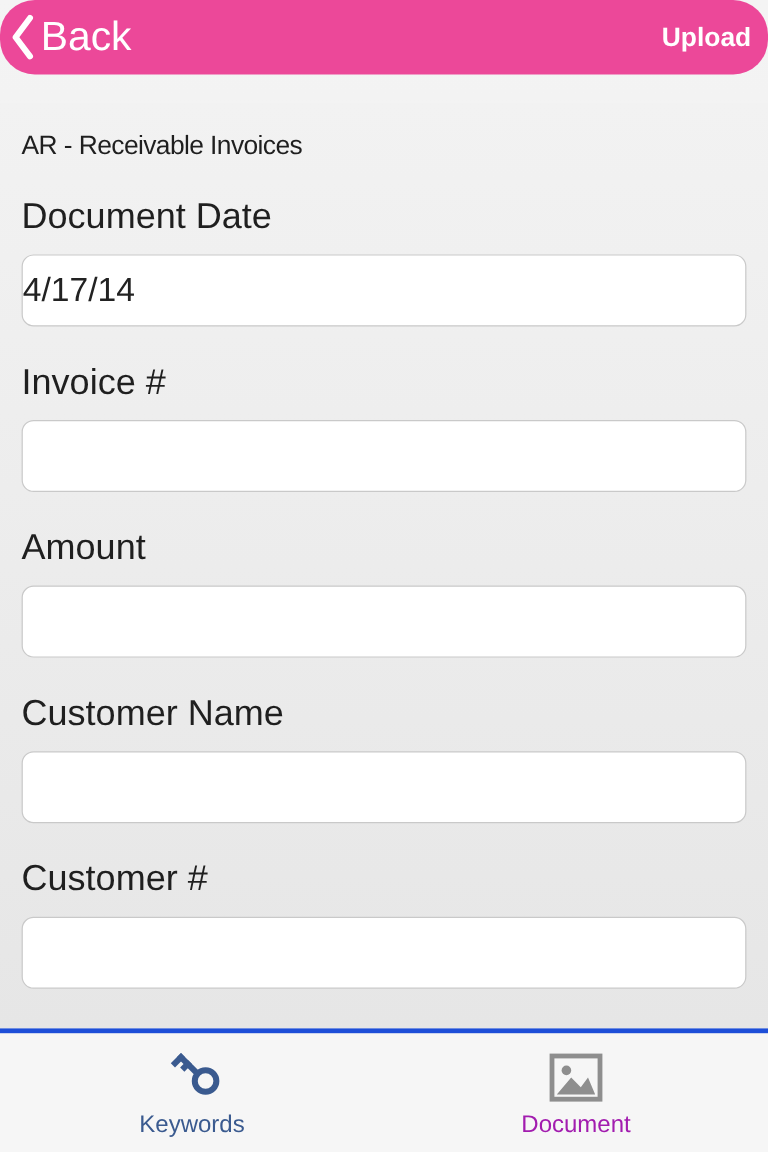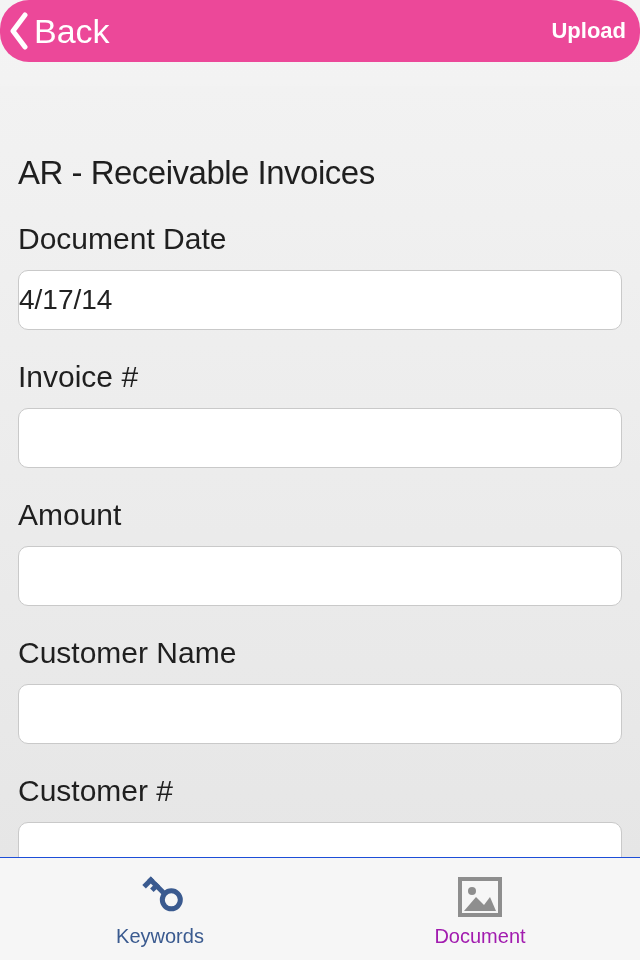--- a/index.html
+++ b/index.html
@@ -43,25 +43,24 @@
       position: absolute;
       top: 86px;
       bottom: 103px;
       left: 0;
       right: 0;
       overflow: hidden;
       padding: 22px 18px 0 18px;
       background: linear-gradient(to bottom, #f2f2f2, #e6e6e6);
     }
     .page-title {
-      font-size: 33px;
+      font-size: 22px;
       font-weight: 400;
       color: #1f1f1f;
       letter-spacing: -0.5px;
-      margin-top: 46px;
     }
     .field-group {
       margin-top: 30px;
     }
     .field-label {
       font-size: 30px;
       color: #1f1f1f;
       margin-bottom: 14px;
     }
     .field-input {
@@ -75,21 +74,21 @@
       font-family: inherit;
       color: #222;
     }
     .tab-bar {
       position: absolute;
       bottom: 0;
       left: 0;
       right: 0;
       height: 103px;
       background: #f6f6f6;
-      border-top: 1px solid #1d4ed8;
+      border-top: 4px solid #1d4ed8;
       display: flex;
     }
     .tab-item {
       flex: 1;
       display: flex;
       flex-direction: column;
       align-items: center;
       justify-content: center;
       gap: 2px;
     }

